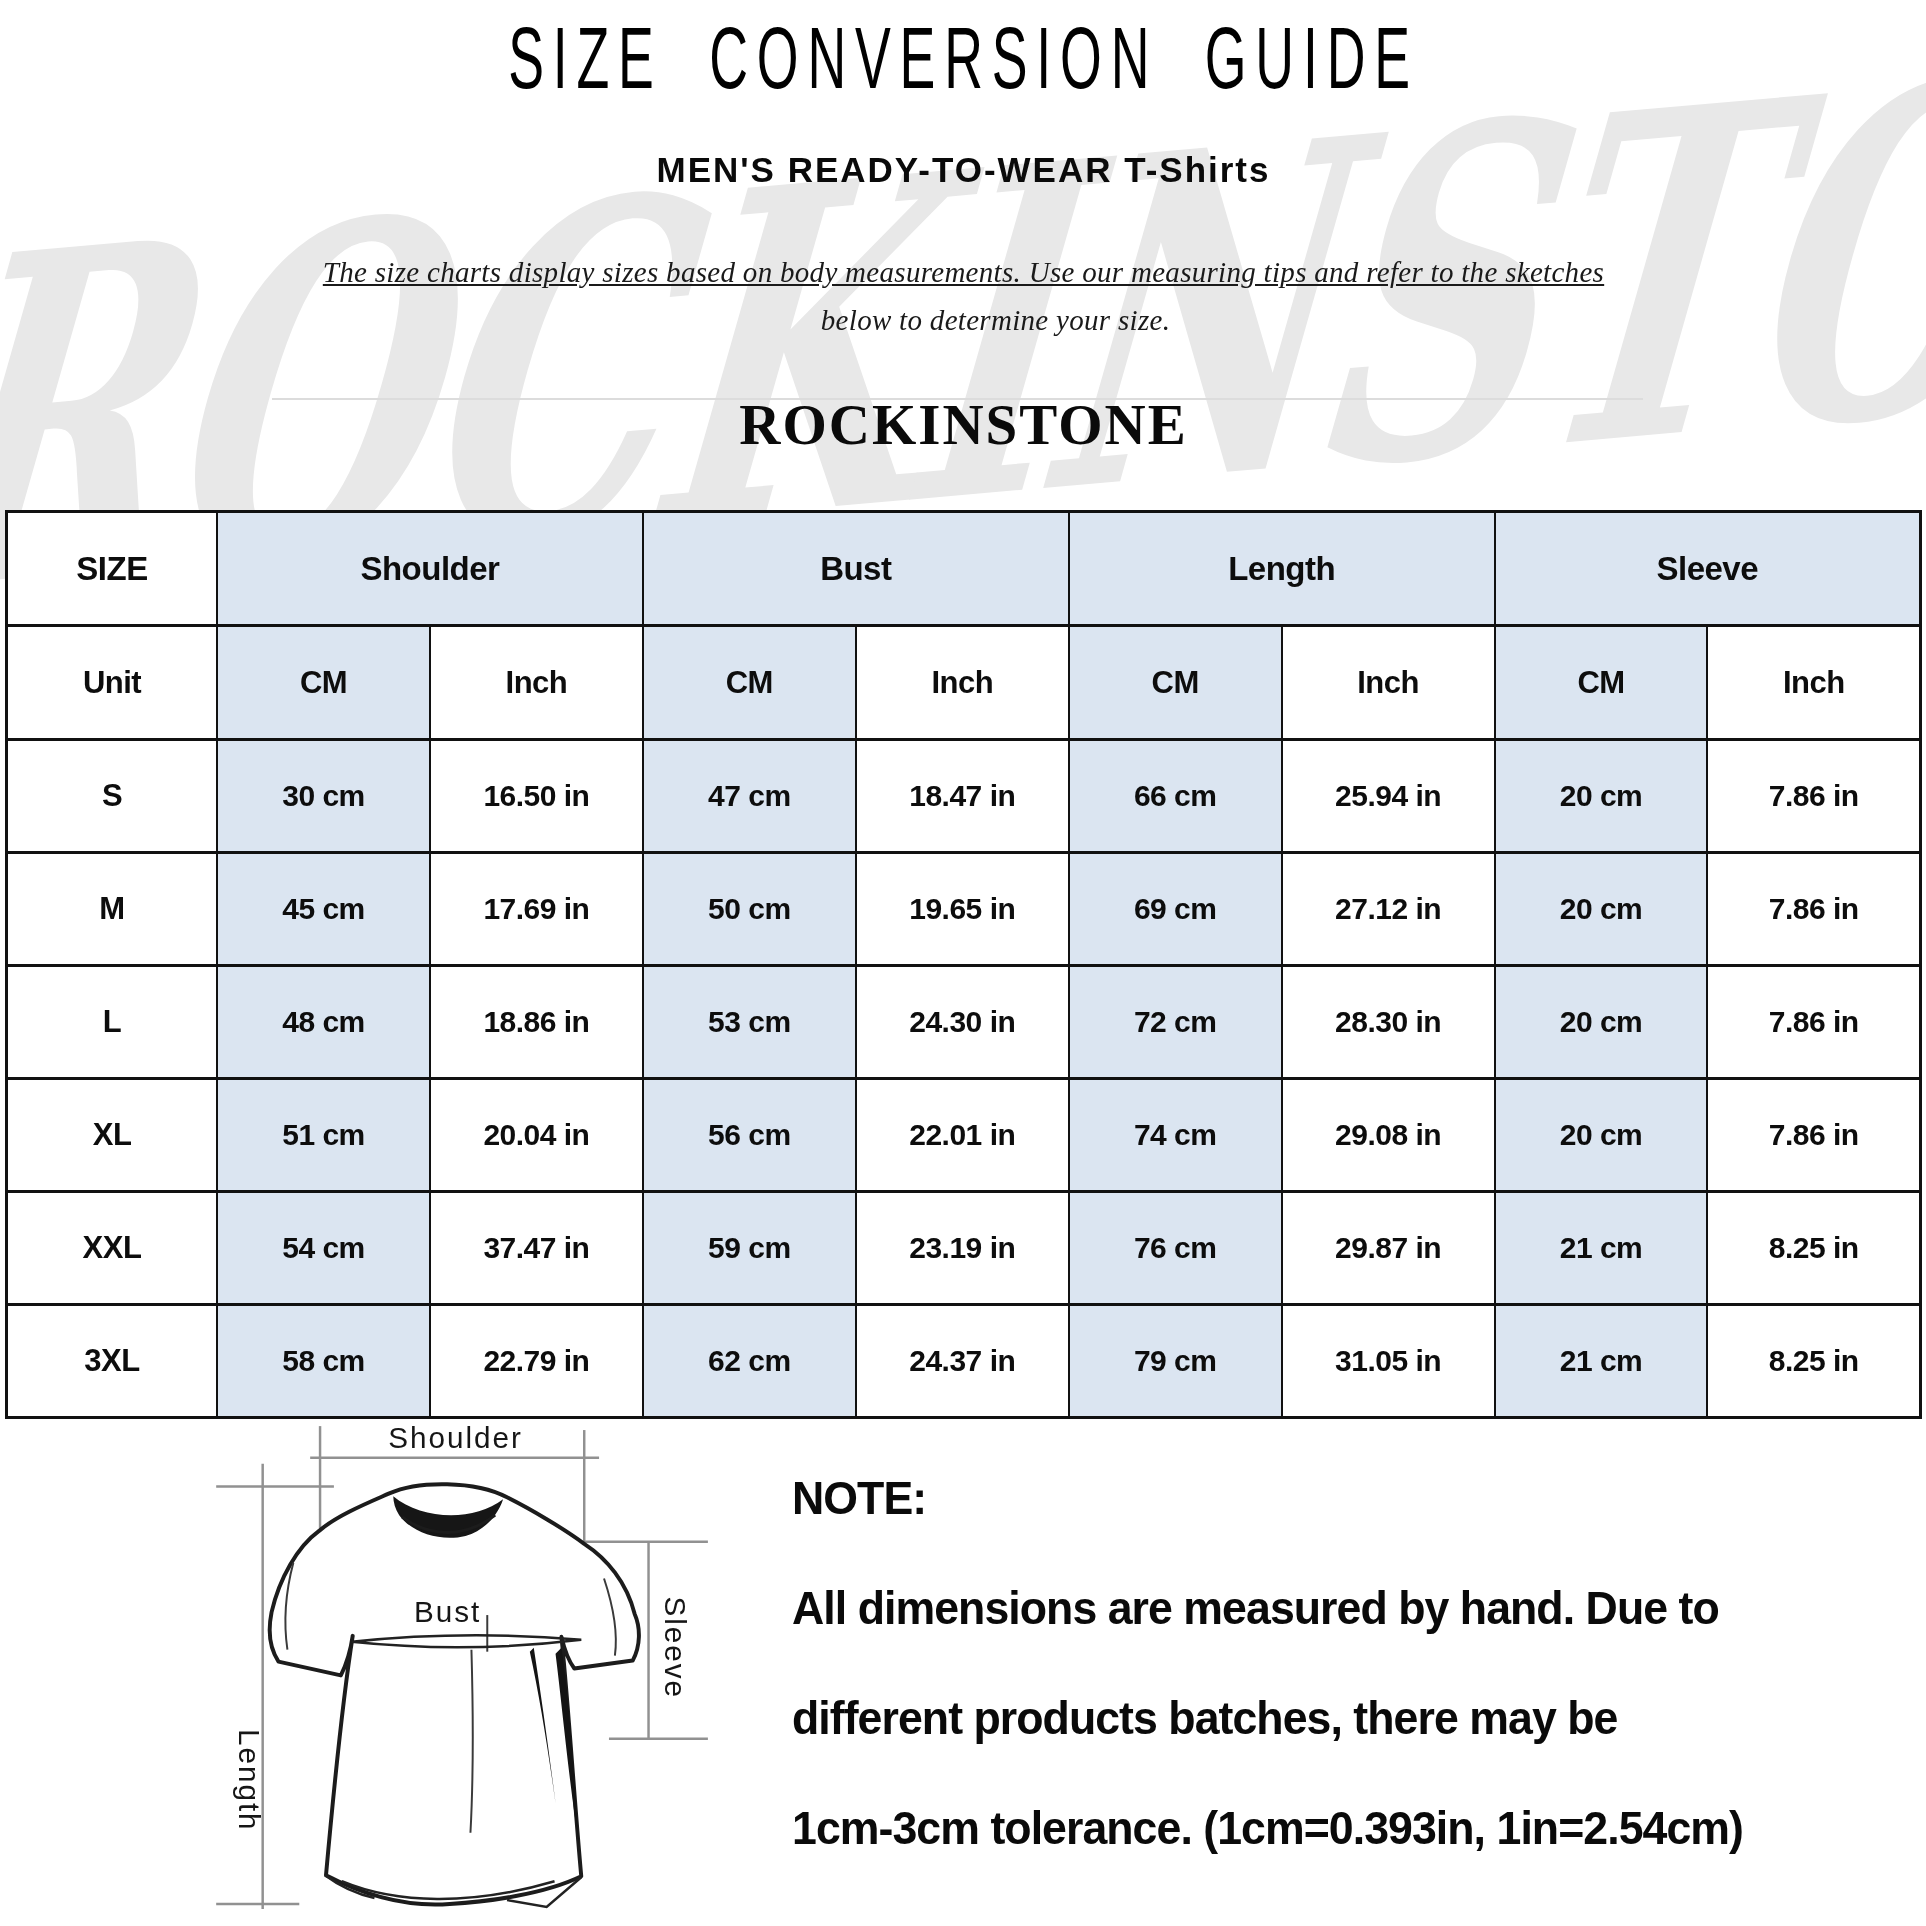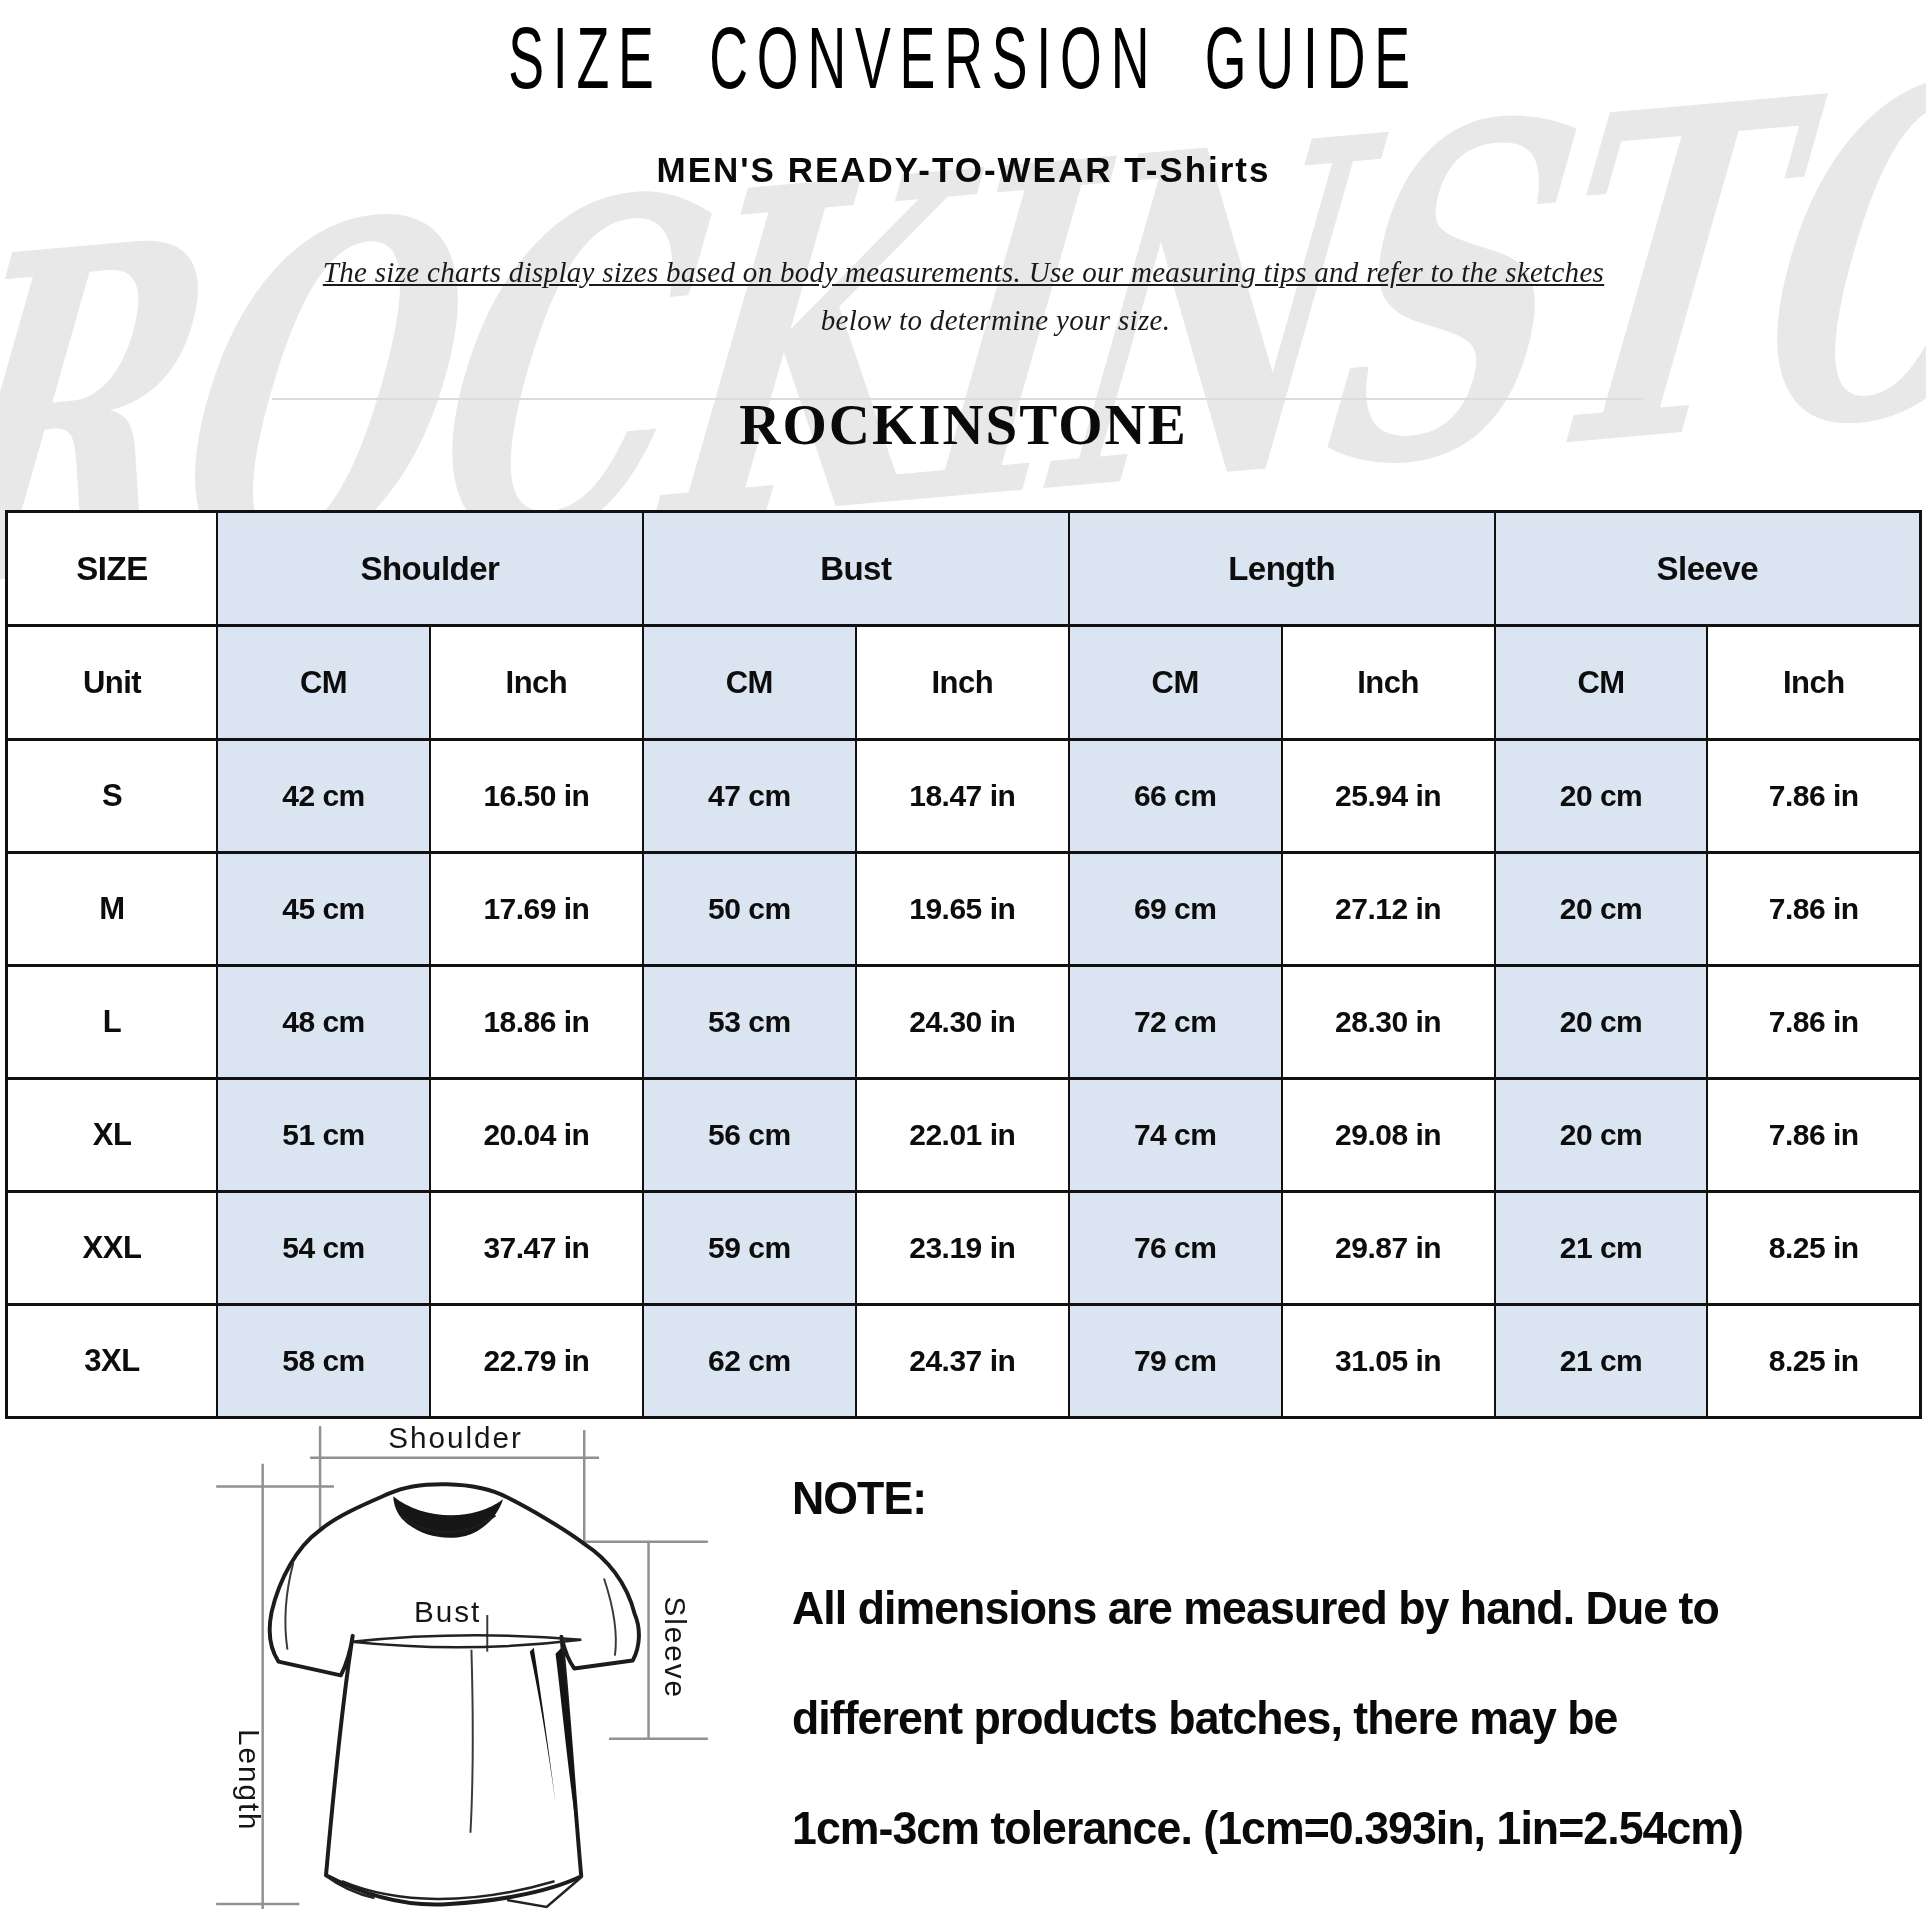--- a/index.html
+++ b/index.html
@@ -107,21 +107,21 @@
       <td>Inch</td>
       <td class="bl">CM</td>
       <td>Inch</td>
       <td class="bl">CM</td>
       <td>Inch</td>
       <td class="bl">CM</td>
       <td>Inch</td>
     </tr>
     <tr class="data-row">
       <th class="sz">S</th>
-      <td class="bl">42 cm</td>
+      <td class="bl">30 cm</td>
       <td>16.50 in</td>
       <td class="bl">47 cm</td>
       <td>18.47 in</td>
       <td class="bl">66 cm</td>
       <td>25.94 in</td>
       <td class="bl">20 cm</td>
       <td>7.86 in</td>
     </tr>
     <tr class="data-row">
       <th class="sz">M</th>

